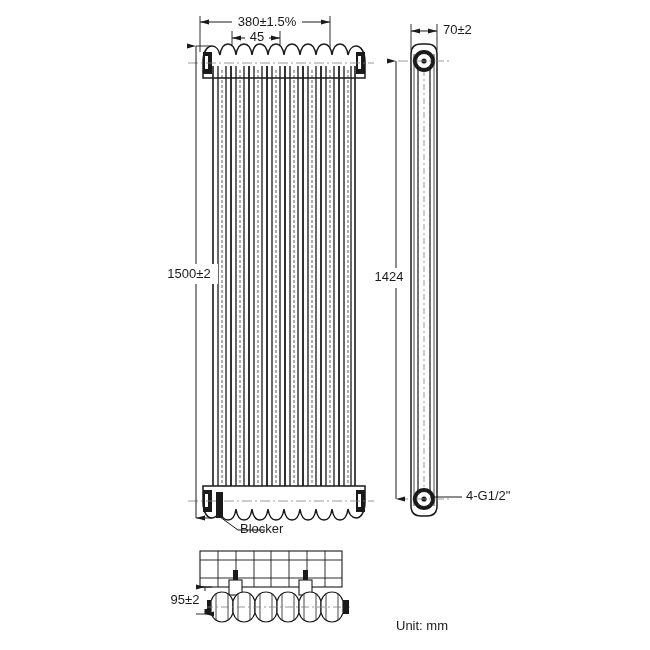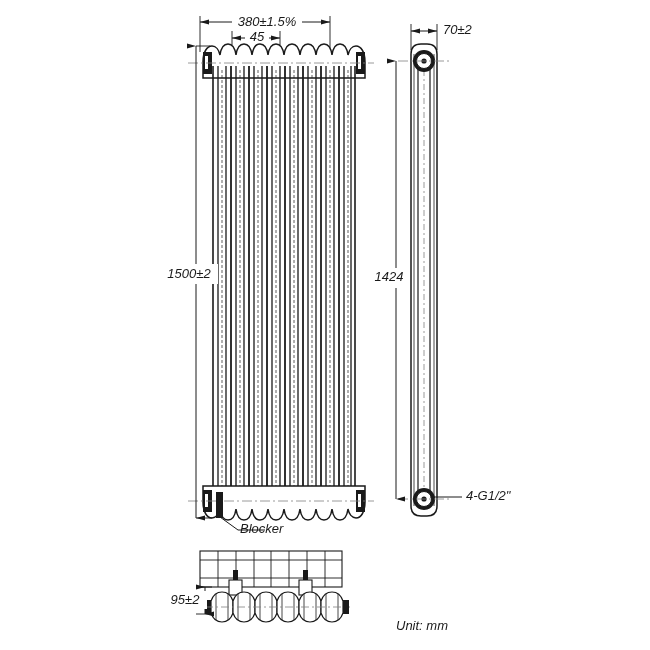--- a/index.html
+++ b/index.html
@@ -3,21 +3,21 @@
 <meta charset="utf-8">
 <style>
   html,body{margin:0;padding:0;}
   body{
     width:650px;height:650px;
     background:#ffffff;
     font-family:"Liberation Sans", sans-serif;
     overflow:hidden;
     position:relative;
   }
-  #sheet{position:absolute;inset:0;font-style:italic;}
+  #sheet{position:absolute;inset:0;}
   svg{display:block;}
   .dimtext{
     font-family:"Liberation Sans", sans-serif;
     font-size:13px;
     fill:#1a1a1a;
     dominant-baseline:middle;
   }
   .labeltext{
     font-family:"Liberation Sans", sans-serif;
     font-size:13px;

